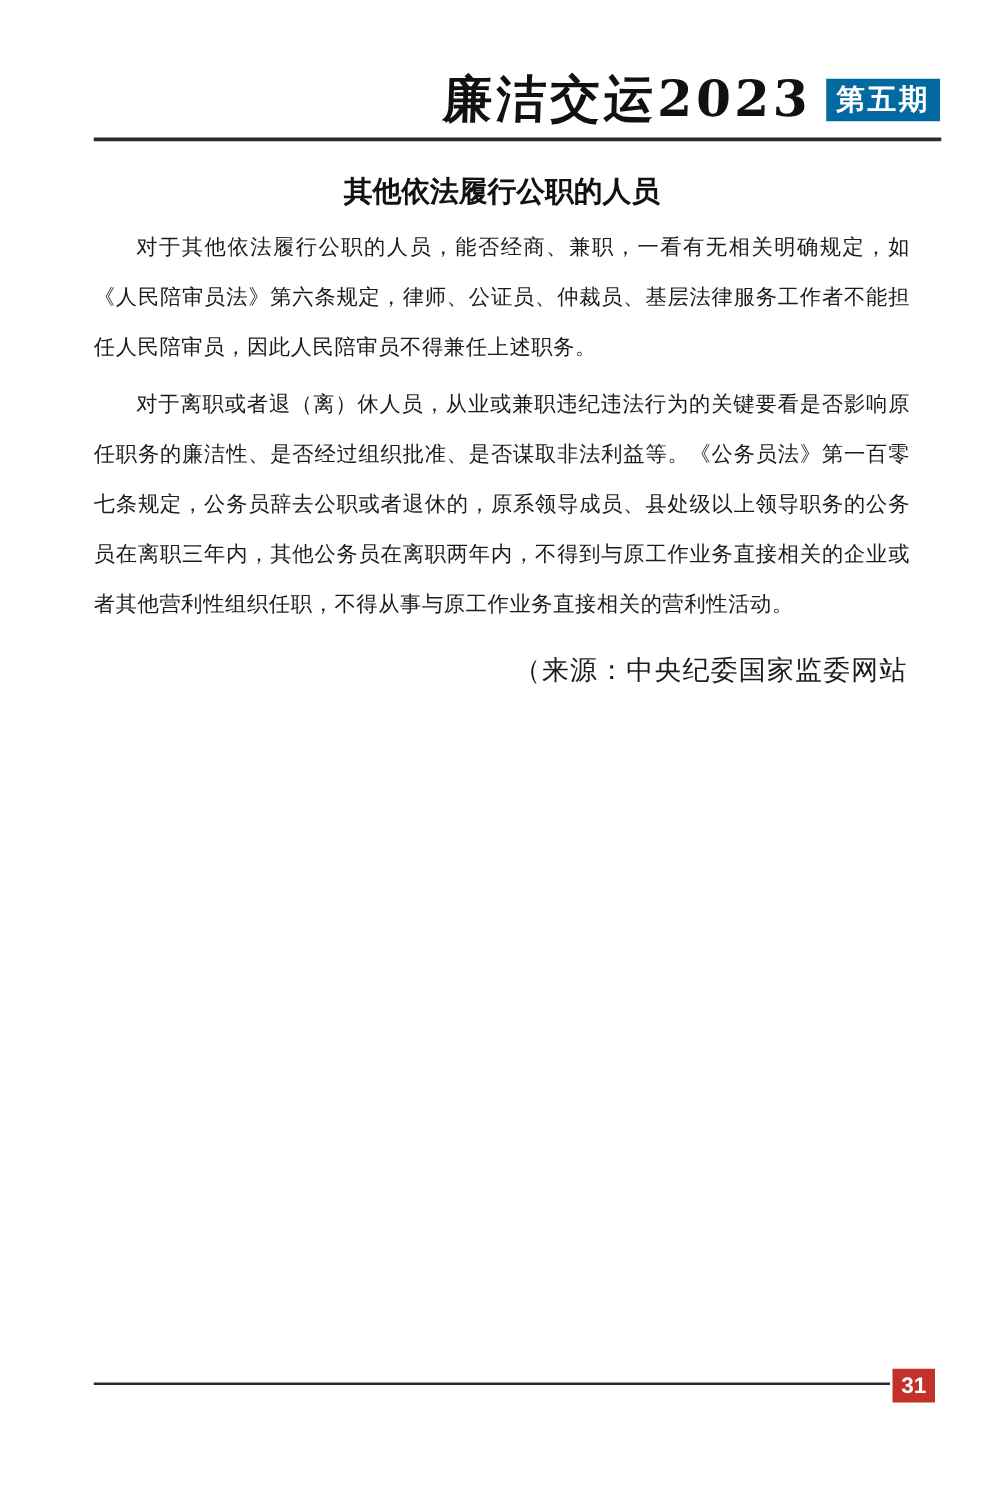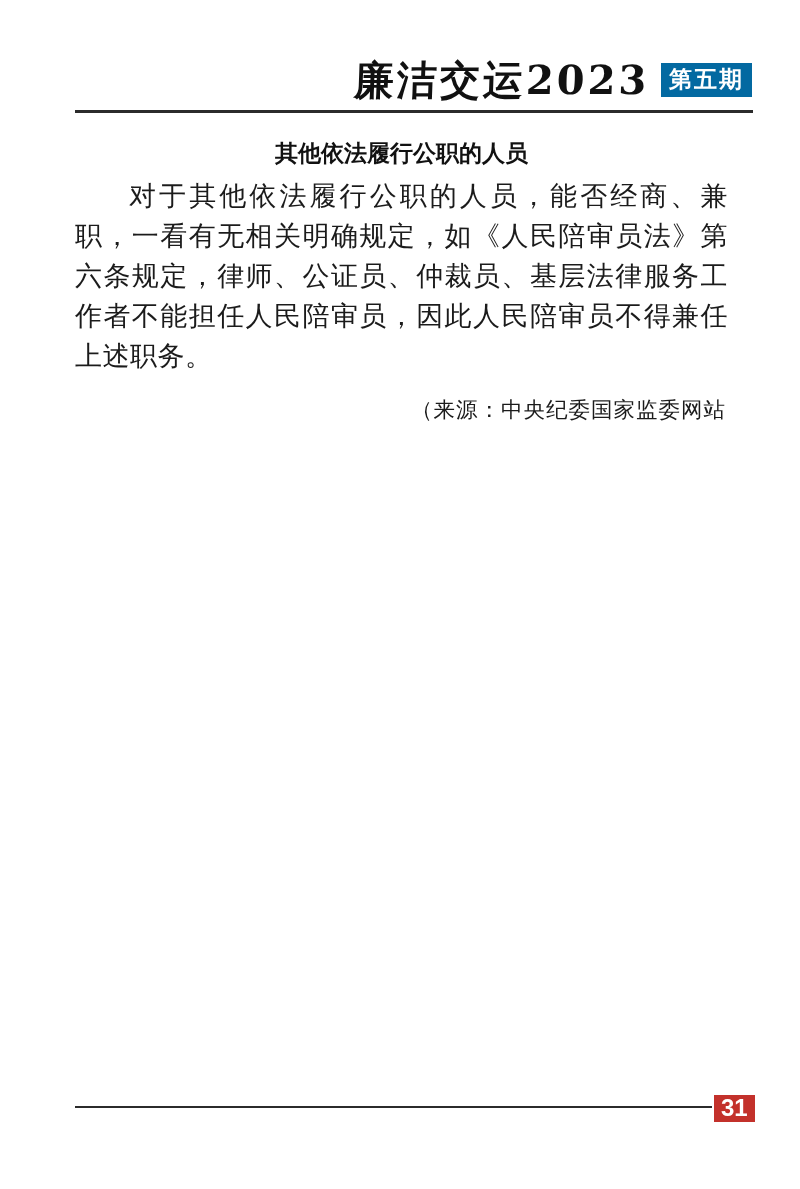--- a/index.html
+++ b/index.html
@@ -62,28 +62,27 @@
   .section-heading {
     font-family: Liberation Mono, monospace;
     font-weight: bold;
     font-size: 23px;
     text-align: center;
     margin: 10px 0 6px 0;
     line-height: 34px;
     color: #111111;
   }
   .article p {
-    font-size: 27px;
+    font-size: 17px;
     line-height: 40px;
     text-align: justify;
     text-justify: inter-ideograph;
     text-indent: 2em;
     margin: 0 0 6px 0;
     letter-spacing: 0.5px;
-    font-family: Liberation Mono, monospace;
   }
 
   
   .attribution {
     margin-top: 12px;
     text-align: right;
     padding-right: 2px;
     font-size: 21.5px;
     line-height: 40px;
     letter-spacing: 1px;
@@ -99,21 +98,21 @@
     height: 0;
     border-top: 2px solid #2b2b2b;
   }
   .page-number-badge {
     position: absolute;
     top: 1095px;
     left: 714px;
     background: #c3312b;
     color: #ffffff;
     font-family: "Liberation Sans", sans-serif;
-    font-size: 24px;
+    font-size: 18px;
     line-height: 18px;
     font-weight: bold;
     padding: 4px 7px 5px 7px;
   }
 </style>
 </head>
 <body>
 
 <div class="page">
 
@@ -126,20 +125,21 @@
   </header>
 
   <main class="article">
 
     <h2 class="section-heading">其他依法履行公职的人员</h2>
 
     <p>对于其他依法履行公职的人员，能否经商、兼职，一看有无相关明确规定，如《人民陪审员法》第六条规定，律师、公证员、仲裁员、基层法律服务工作者不能担任人民陪审员，因此人民陪审员不得兼任上述职务。</p>
 
 
 
+    <p>对于离职或者退（离）休人员，从业或兼职违纪违法行为的关键要看是否影响原任职务的廉洁性、是否经过组织批准、是否谋取非法利益等。《公务员法》第一百零七条规定，公务员辞去公职或者退休的，原系领导成员、县处级以上领导职务的公务员在离职三年内，其他公务员在离职两年内，不得到与原工作业务直接相关的企业或者其他营利性组织任职，不得从事与原工作业务直接相关的营利性活动。</p>
 
 
     <div class="attribution">
       <div class="attr-line">（来源：中央纪委国家监委网站</div>
     </div>
 
   </main>
 
   <footer>
     <div class="footer-rule"></div>

